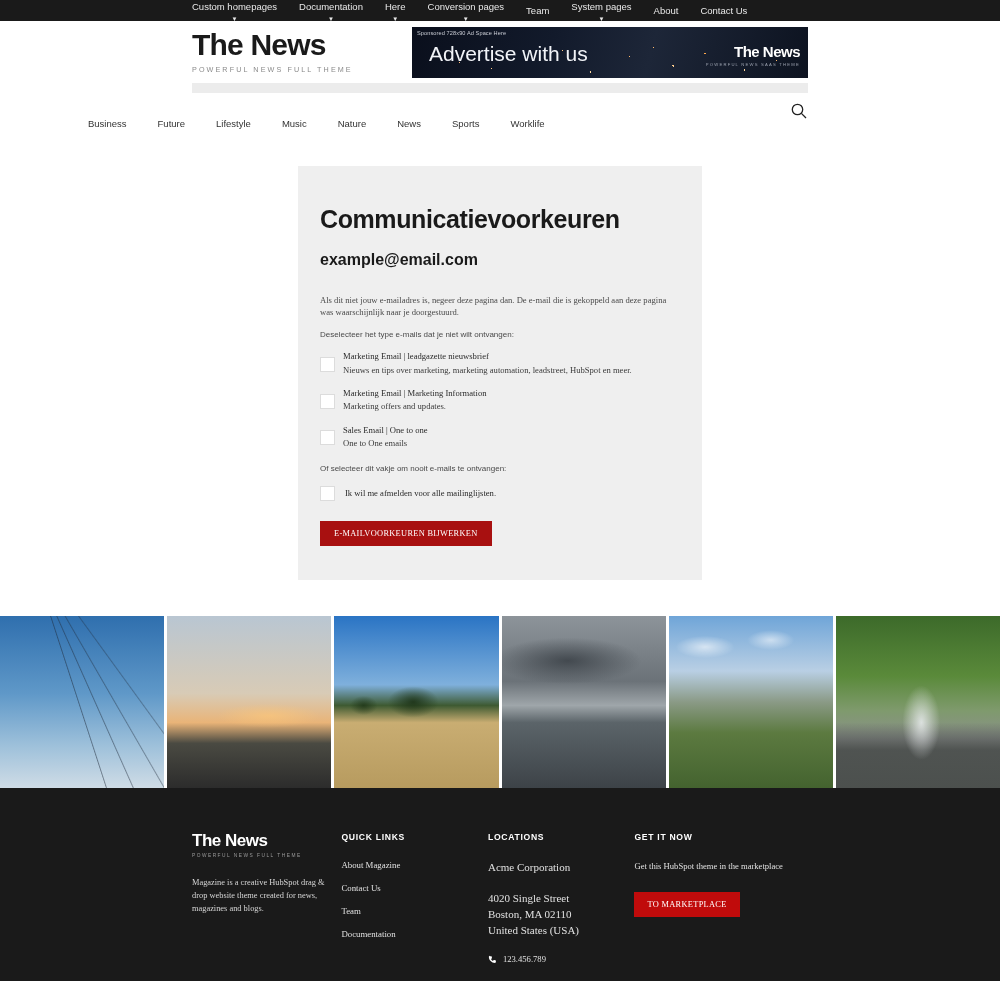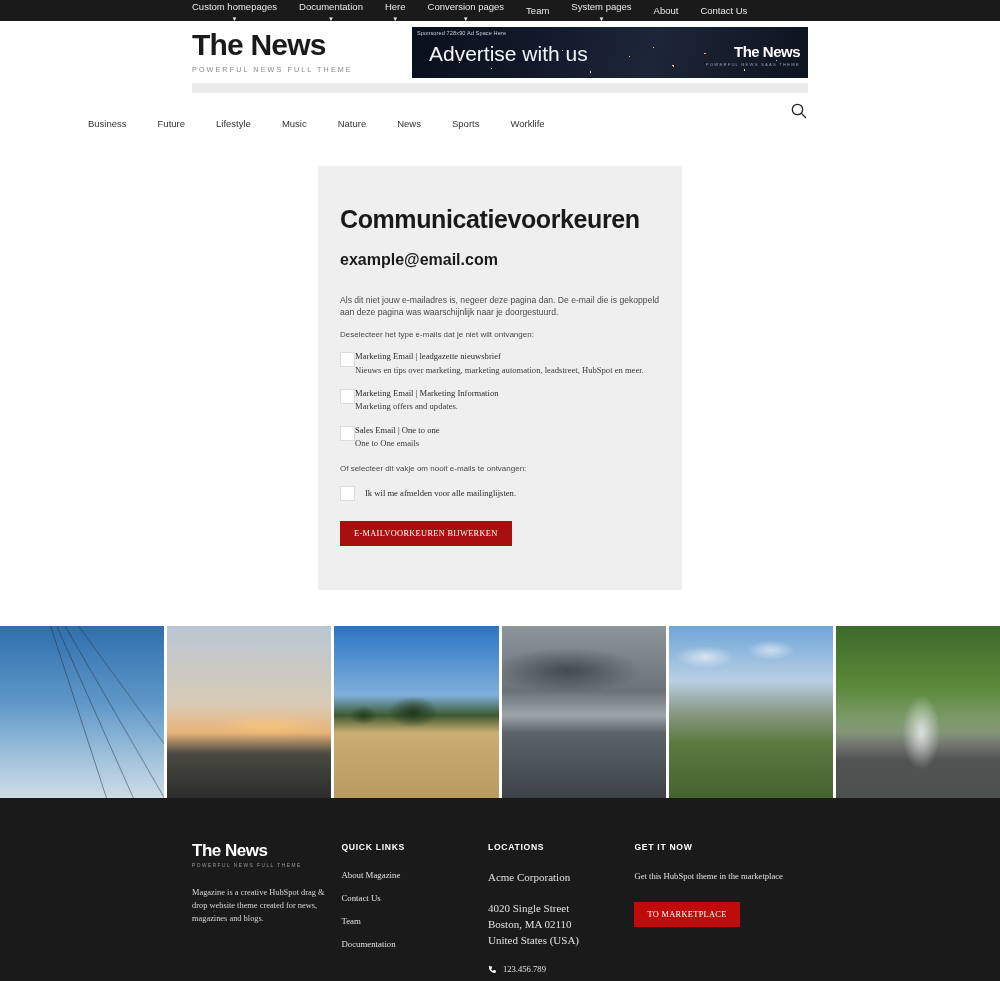--- a/index.html
+++ b/index.html
@@ -96,38 +96,38 @@
     font-size: 9.5px; color: #333; margin-right: 31px; cursor: pointer; white-space: nowrap;
   }
   .search-btn {
     position: absolute; right: 192px; top: 50%; transform: translateY(-50%);
     width: 18px; height: 18px; cursor: pointer;
   }
 
   
   .main { padding-top: 37px; display: flex; justify-content: center; }
   .card {
-    width: 364px; background: #efefef; padding: 40px 22px 44px 22px;
+    width: 404px; background: #efefef; padding: 40px 22px 34px 22px;
   }
   .card-title {
     font-size: 25px; font-weight: bold; color: #1a1a1a;
     letter-spacing: -0.4px; line-height: 1.1;
   }
   .card-email {
     font-size: 16px; font-weight: bold; color: #1a1a1a; margin-top: 17px;
   }
   .card-note {
-    font-family: Liberation Sans, sans-serif;
+    font-family: Liberation Serif, serif;
     font-size: 8.6px; color: #4a4a4a; line-height: 1.45; margin-top: 25px;
   }
   .card-instr { font-size: 8px; color: #4a4a4a; margin-top: 12px; }
 
   .opt-list { margin-top: 12px; }
   .opt {
-    display: flex; align-items: flex-start; gap: 0; margin-bottom: 12px;
+    display: flex; align-items: center; gap: 8px; margin-bottom: 12px;
   }
   .cbox {
     width: 15px; height: 15px; background: #fff; border: 1px solid #dcdcdc;
     flex: 0 0 auto; cursor: pointer; margin-top: 1px;
   }
   .opt-text { font-family: "Liberation Serif", serif; }
   .opt-title { font-size: 8.6px; color: #2a2a2a; line-height: 1.3; }
   .opt-desc { font-size: 8.6px; color: #3a3a3a; line-height: 1.35; margin-top: 2px; }
 
   .unsub-note { font-size: 8px; color: #4a4a4a; margin-top: 14px; }

